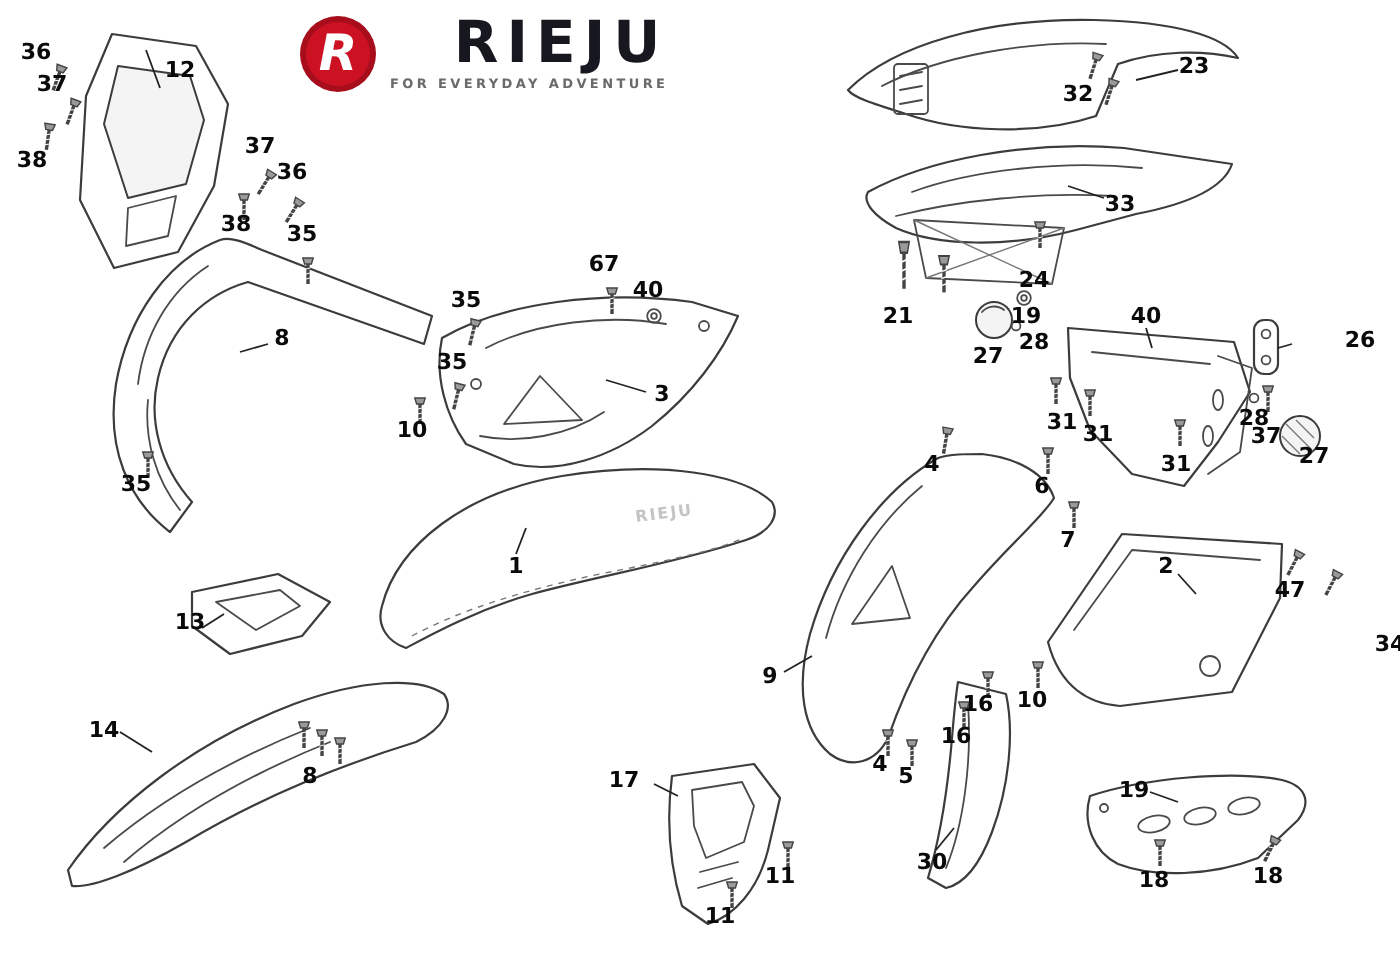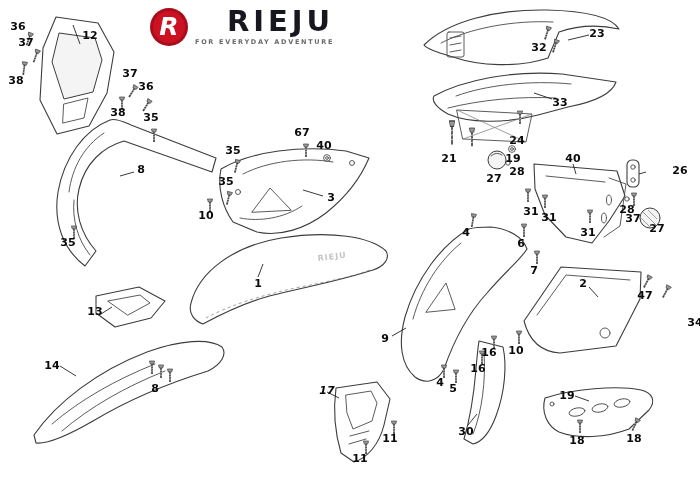--- a/index.html
+++ b/index.html
@@ -266,21 +266,21 @@
       <div class="callout" style="left: 645px; top: 295px;">47</div>
       <div class="callout" style="left: 695px; top: 302px; margin-top: 20px;">34</div>
       <div class="callout" style="left: 95px; top: 311px;">13</div>
       <div class="callout" style="left: 52px; top: 365px;">14</div>
       <div class="callout" style="left: 155px; top: 388px;">8</div>
       <div class="callout" style="left: 516px; top: 350px;">10</div>
       <div class="callout" style="left: 489px; top: 352px;">16</div>
       <div class="callout" style="left: 478px; top: 368px;">16</div>
       <div class="callout" style="left: 440px; top: 382px;">4</div>
       <div class="callout" style="left: 453px; top: 388px;">5</div>
-      <div class="callout" style="left: 327px; top: 390px; font-style: italic;">17</div>
+      <div class="callout" style="left: 312px; top: 390px;">17</div>
       <div class="callout" style="left: 390px; top: 438px;">11</div>
       <div class="callout" style="left: 360px; top: 458px;">11</div>
       <div class="callout" style="left: 466px; top: 431px;">30</div>
       <div class="callout" style="left: 567px; top: 395px;">19</div>
       <div class="callout" style="left: 577px; top: 440px;">18</div>
       <div class="callout" style="left: 634px; top: 438px;">18</div>
     </div>
 </div>
 
 </body></html>

